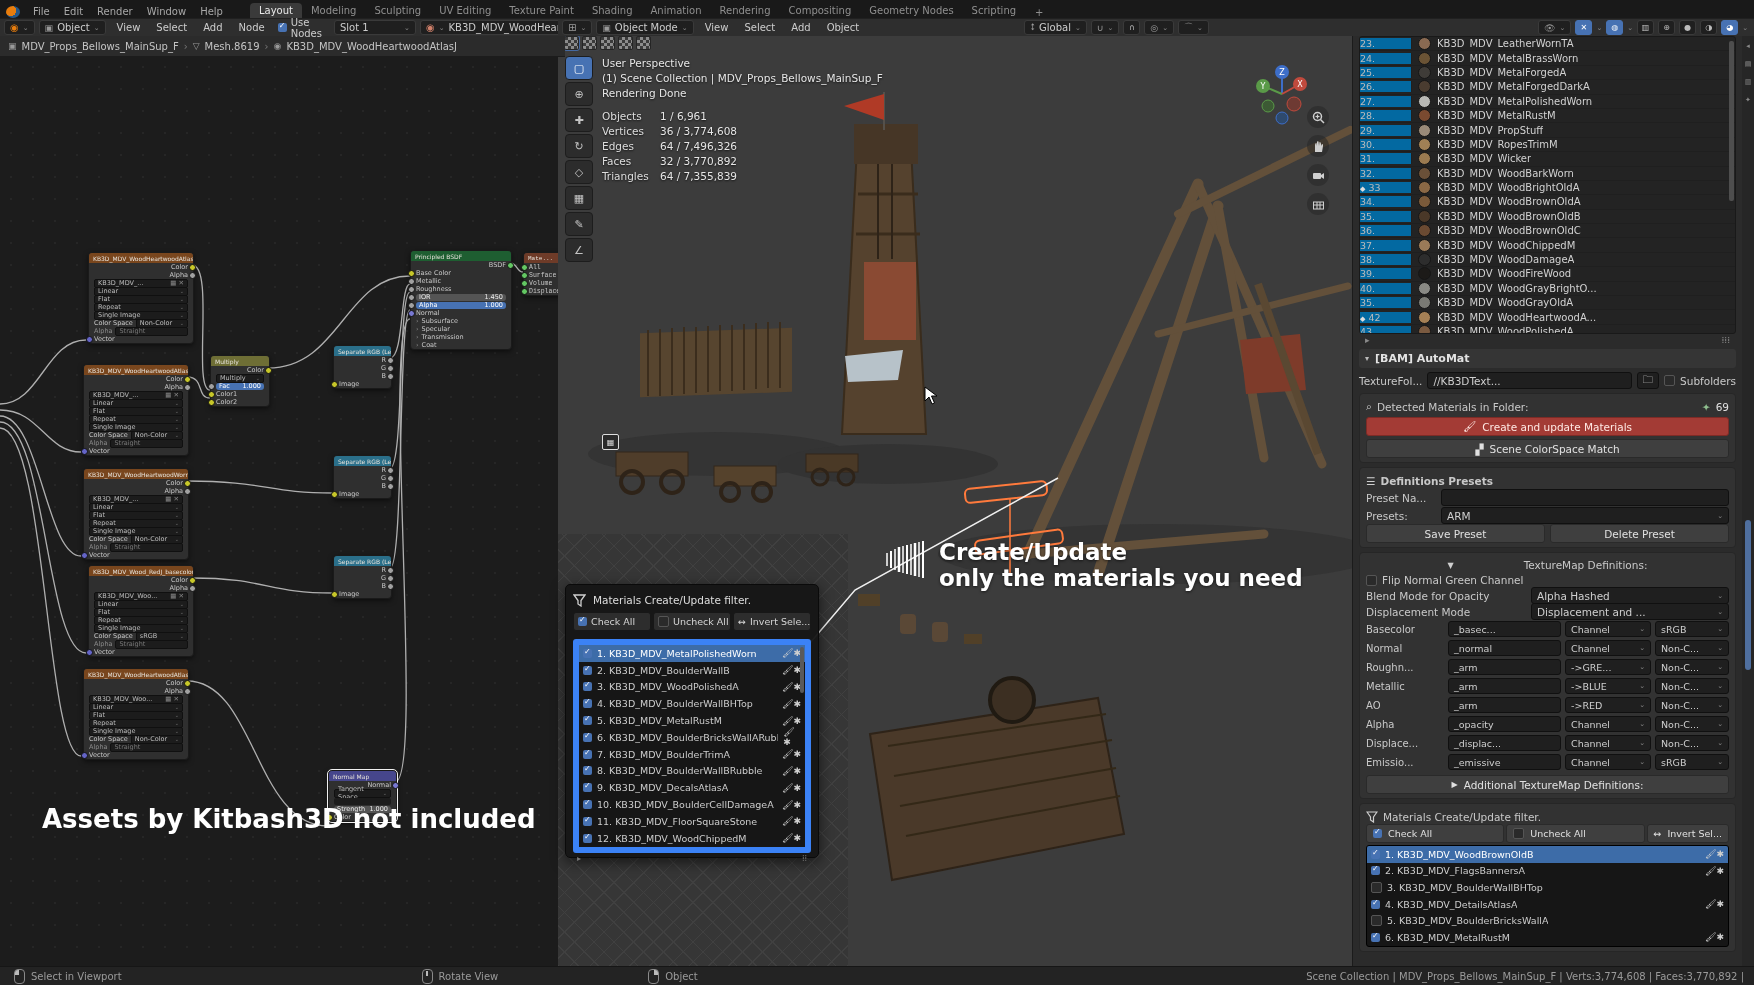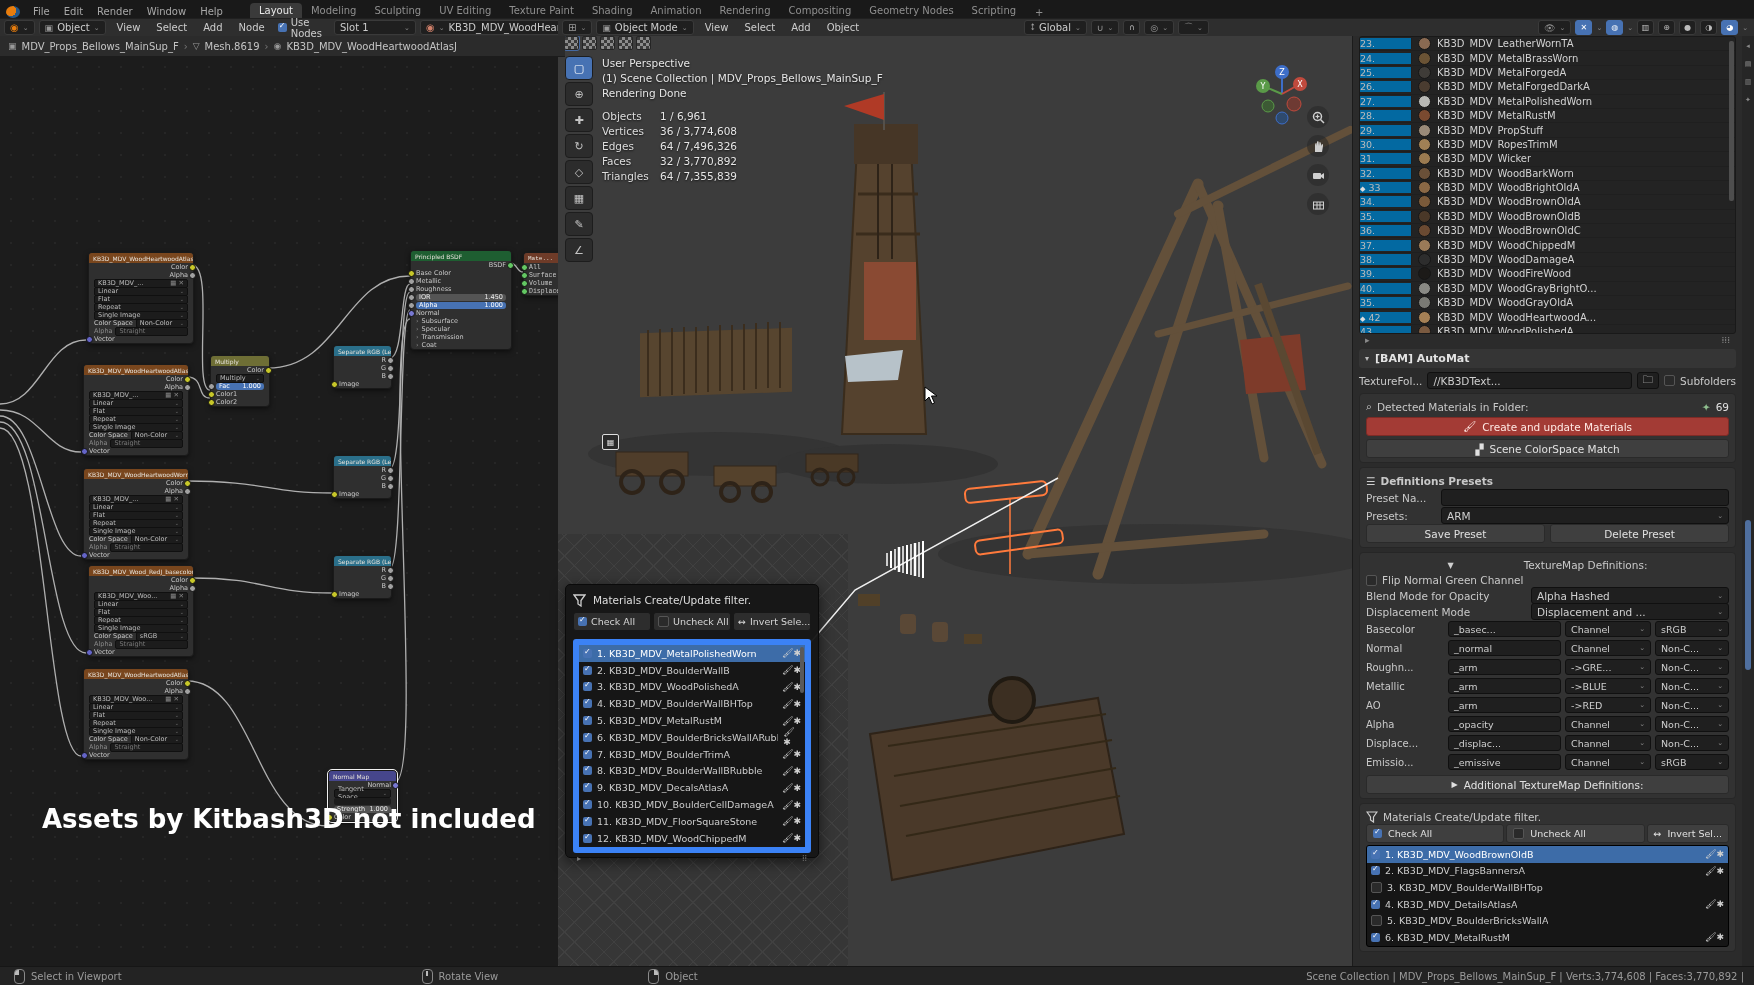--- a/index.html
+++ b/index.html
@@ -1012,20 +1012,24 @@
           <line x1="10" y1="10" x2="10" y2="31" stroke-width="1.5"></line>
           <line x1="14" y1="8" x2="14" y2="33" stroke-width="2.5"></line>
           <line x1="18" y1="7" x2="18" y2="34" stroke-width="1.5"></line>
           <line x1="22" y1="6" x2="22" y2="35" stroke-width="2"></line>
           <line x1="26" y1="5" x2="26" y2="36" stroke-width="1.5"></line>
           <line x1="30" y1="4" x2="30" y2="37" stroke-width="2.5"></line>
           <line x1="34" y1="3" x2="34" y2="38" stroke-width="1.5"></line>
           <line x1="38" y1="2" x2="38" y2="39" stroke-width="2"></line>
         </g>
       </svg>
+      <div class="txt">
+        <div>Create/Update</div>
+        <div>only the materials you need</div>
+      </div>
     </div>
   </div>
 
   <div class="popup">
     <div class="pop-title">
       <svg width="13" height="13">
           <polygon points="1,1 12,1 8,6.5 8,12 5,10 5,6.5" fill="none" stroke="#cfcfcf" stroke-width="1.3"></polygon>
         </svg>
       <span>Materials Create/Update filter.</span>
     </div>

